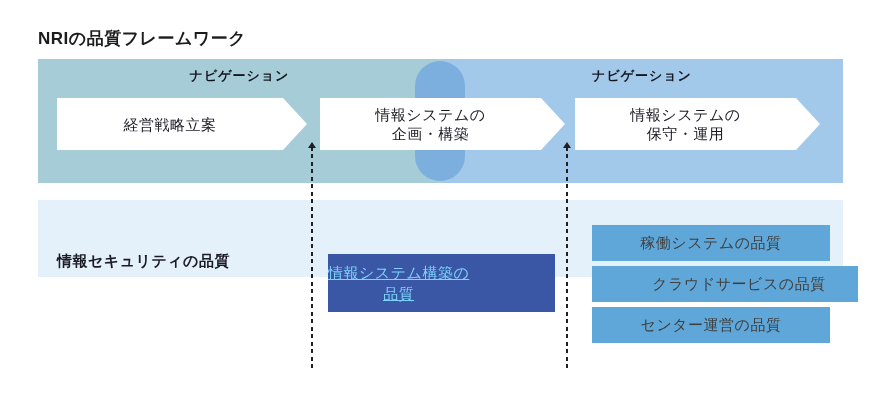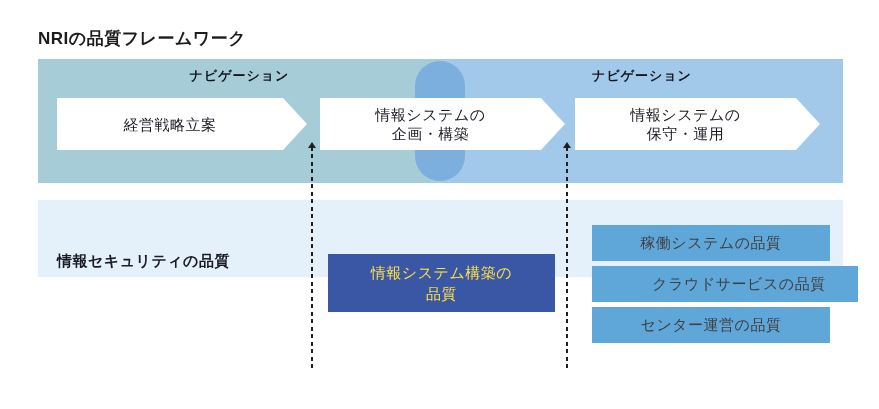--- a/index.html
+++ b/index.html
@@ -49,22 +49,22 @@
   .qrow{
     position:absolute;left:38px;width:805px;background:#e4f1fb;z-index:1;
     display:flex;align-items:center;box-sizing:border-box;padding-left:19px;
   }
   .qrow.r1{top:200px;height:77px;}
   .qrow.r2{top:291px;height:80px;}
   .qrow-label{font-size:15px;font-weight:bold;color:#1b1b26;letter-spacing:.5px;margin-top:46px;}
   
   .build-box{
     position:absolute;left:328px;top:254px;width:227px;height:58px;z-index:4;
-    background:#3a57a5;color:#fde047;display:flex;align-items:center;justify-content:center;
-    font-size:15px;line-height:21px;text-align:center;white-space:pre-line;letter-spacing:.5px;
+    background:#3a57a5;color:#7dd3fc;display:flex;align-items:center;
+    font-size:15px;line-height:21px;text-align:center;white-space:pre-line;letter-spacing:.5px;text-decoration:underline;
   }
   .op-box{
     position:absolute;left:592px;width:238px;height:36px;z-index:4;
     background:#5fa7d9;color:#404040;display:flex;align-items:center;justify-content:center;
     font-size:15px;letter-spacing:.5px;
   }
   .op-box.b1{top:225px;} .op-box.b2{top:266px;padding-left:28px;} .op-box.b3{top:307px;}
 </style>
 </head>
 <body>

